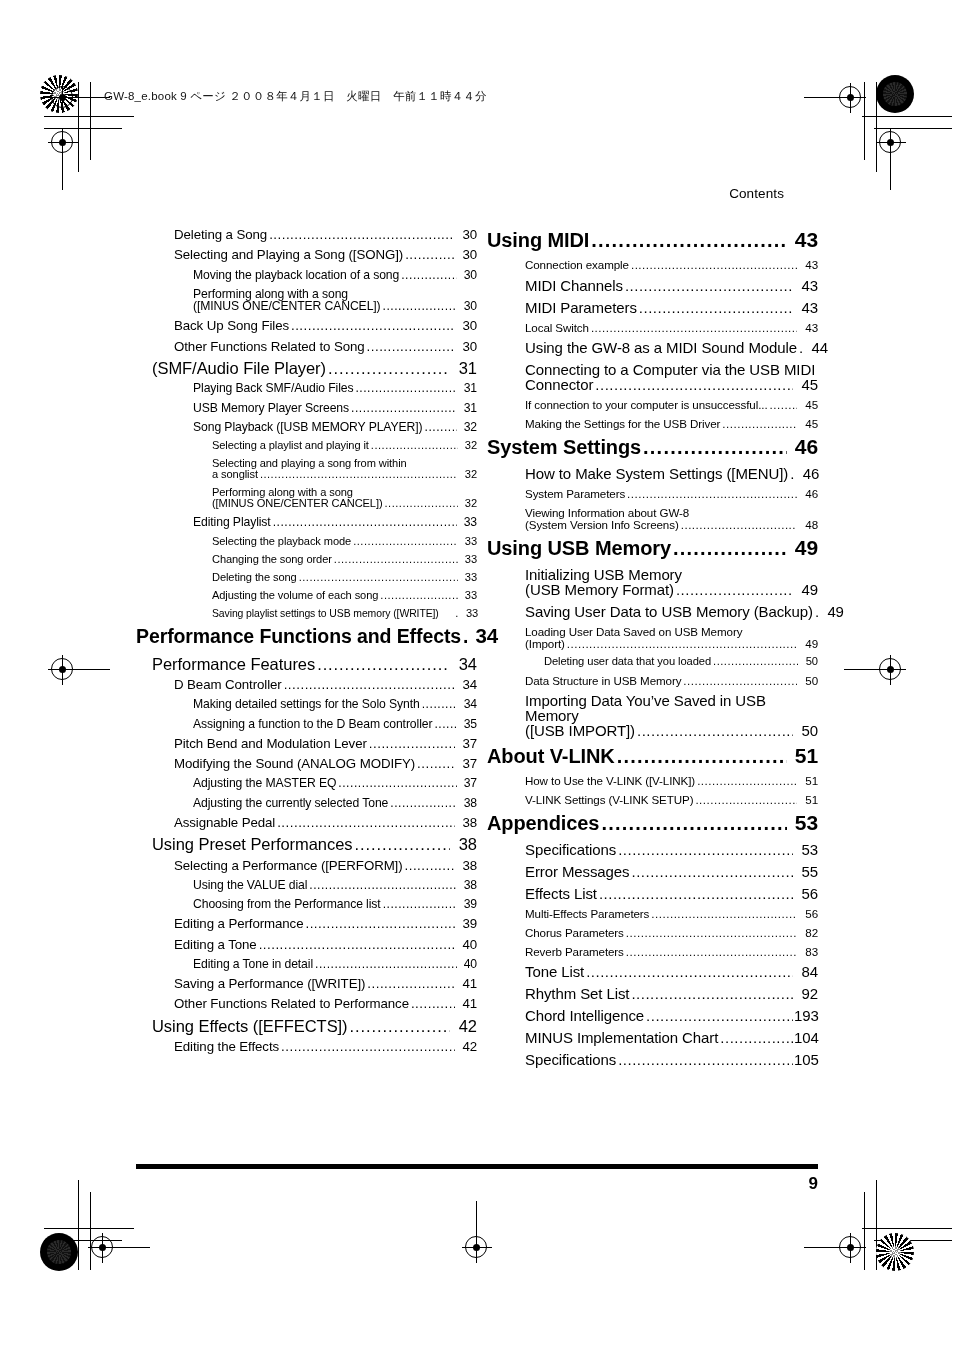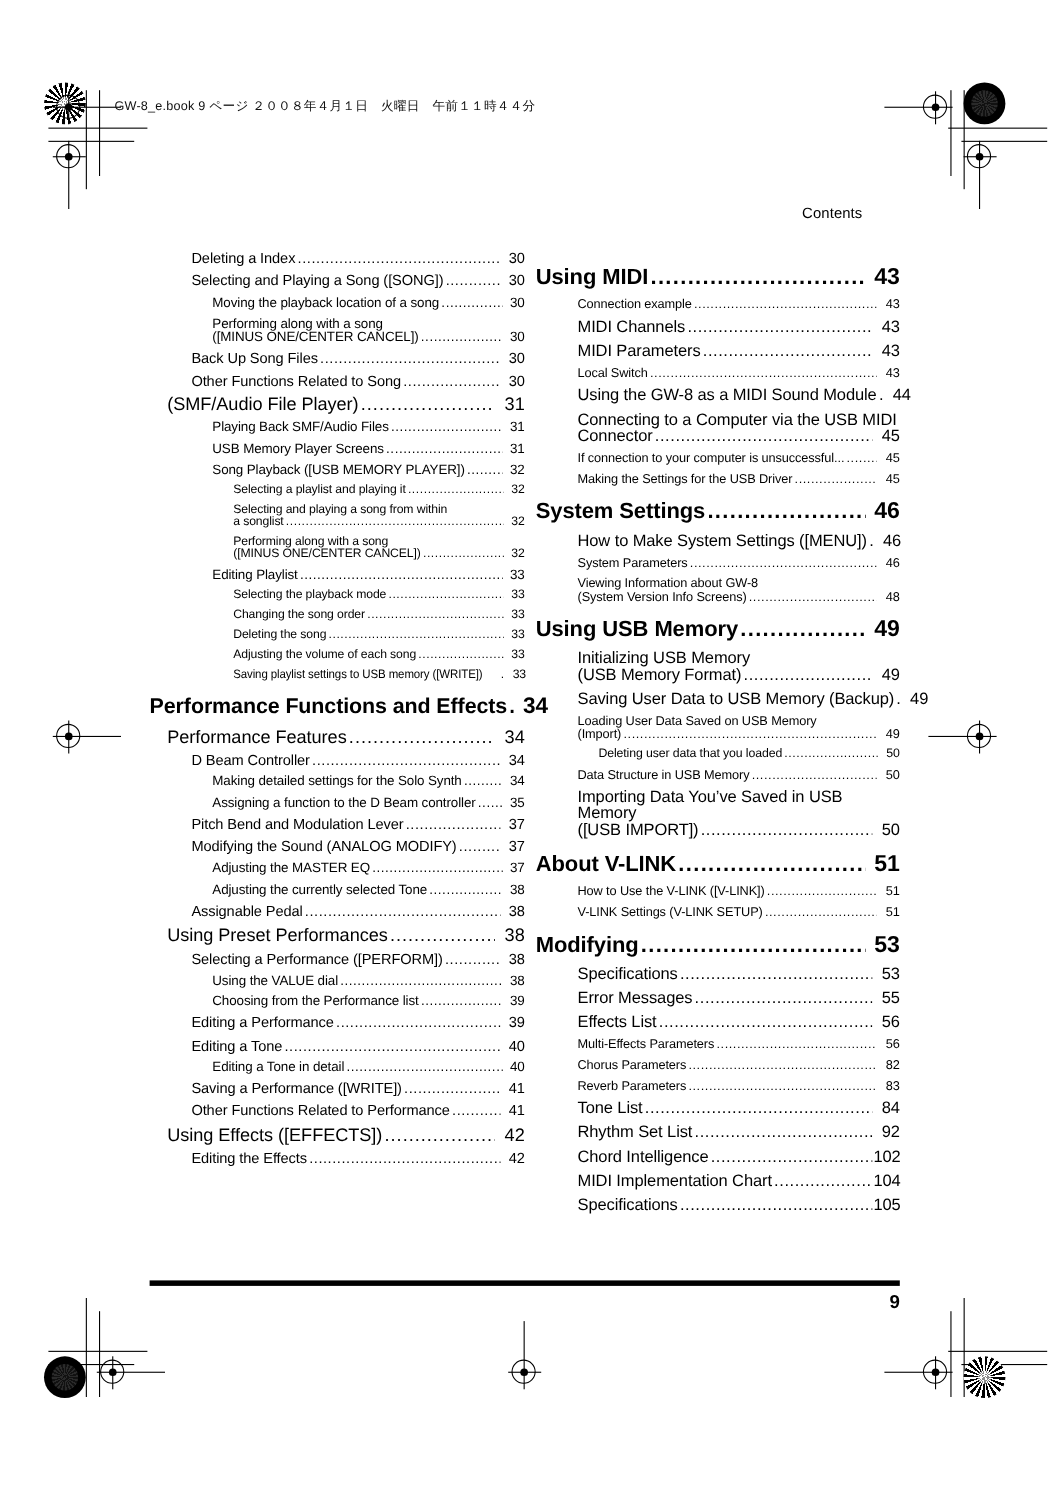--- a/index.html
+++ b/index.html
@@ -91,21 +91,21 @@
   }
   .row .pg{white-space:pre;text-align:right;}
 
   
   .cont{width:100%;line-height:1.0;}
 
   
   .entry{margin-bottom:7px;}
 
   
-  .lvl1{font-size:19.5px;font-weight:bold;letter-spacing:-.1px;margin-top:13px;margin-bottom:9px;}
+  .lvl1{font-size:19.5px;font-weight:bold;letter-spacing:-.1px;margin-top:1px;margin-bottom:9px;}
   .lvl1 .pg{font-size:20.5px;font-weight:bold;min-width:30px;}
   .lvl1 .lead::before{letter-spacing:1.2px;}
 
   
   .lvl1b{font-size:16.5px;margin-left:16px;margin-top:7px;margin-bottom:6px;letter-spacing:-.05px;}
   .lvl1b .pg{font-size:16.5px;min-width:26px;}
   .lvl1b .lead::before{letter-spacing:.9px;}
 
   
   .lvl2{font-size:13.3px;margin-left:38px;margin-bottom:7px;letter-spacing:-.1px;}
@@ -231,21 +231,21 @@
 <div class="bookline">GW-8_e.book  9 ページ  ２００８年４月１日　火曜日　午前１１時４４分</div>
 
 <div class="page">
 
   <div class="running-head">Contents</div>
 
   <div class="cols">
     <div class="col left">
         <div class="entry lvl2">
           <div class="row">
-            <span class="t">Deleting a Index</span>
+            <span class="t">Deleting a Song</span>
             <span class="lead"></span>
             <span class="pg">30</span>
           </div>
         </div>
         <div class="entry lvl2">
           <div class="row">
             <span class="t">Selecting and Playing a Song ([SONG])</span>
             <span class="lead"></span>
             <span class="pg">30</span>
           </div>
@@ -682,21 +682,21 @@
         </div>
         <div class="entry lvl3">
           <div class="row">
             <span class="t">V-LINK Settings (V-LINK SETUP)</span>
             <span class="lead"></span>
             <span class="pg">51</span>
           </div>
         </div>
         <div class="entry lvl1">
           <div class="row">
-            <span class="t">Modifying</span>
+            <span class="t">Appendices</span>
             <span class="lead"></span>
             <span class="pg">53</span>
           </div>
         </div>
         <div class="entry lvl2">
           <div class="row">
             <span class="t">Specifications</span>
             <span class="lead"></span>
             <span class="pg">53</span>
           </div>
@@ -747,26 +747,26 @@
           <div class="row">
             <span class="t">Rhythm Set List</span>
             <span class="lead"></span>
             <span class="pg">92</span>
           </div>
         </div>
         <div class="entry lvl2">
           <div class="row">
             <span class="t">Chord Intelligence</span>
             <span class="lead"></span>
-            <span class="pg">102</span>
-          </div>
-        </div>
-        <div class="entry lvl2">
-          <div class="row">
-            <span class="t">MIDI Implementation Chart</span>
+            <span class="pg">193</span>
+          </div>
+        </div>
+        <div class="entry lvl2">
+          <div class="row">
+            <span class="t">MINUS Implementation Chart</span>
             <span class="lead"></span>
             <span class="pg">104</span>
           </div>
         </div>
         <div class="entry lvl2">
           <div class="row">
             <span class="t">Specifications</span>
             <span class="lead"></span>
             <span class="pg">105</span>
           </div>

